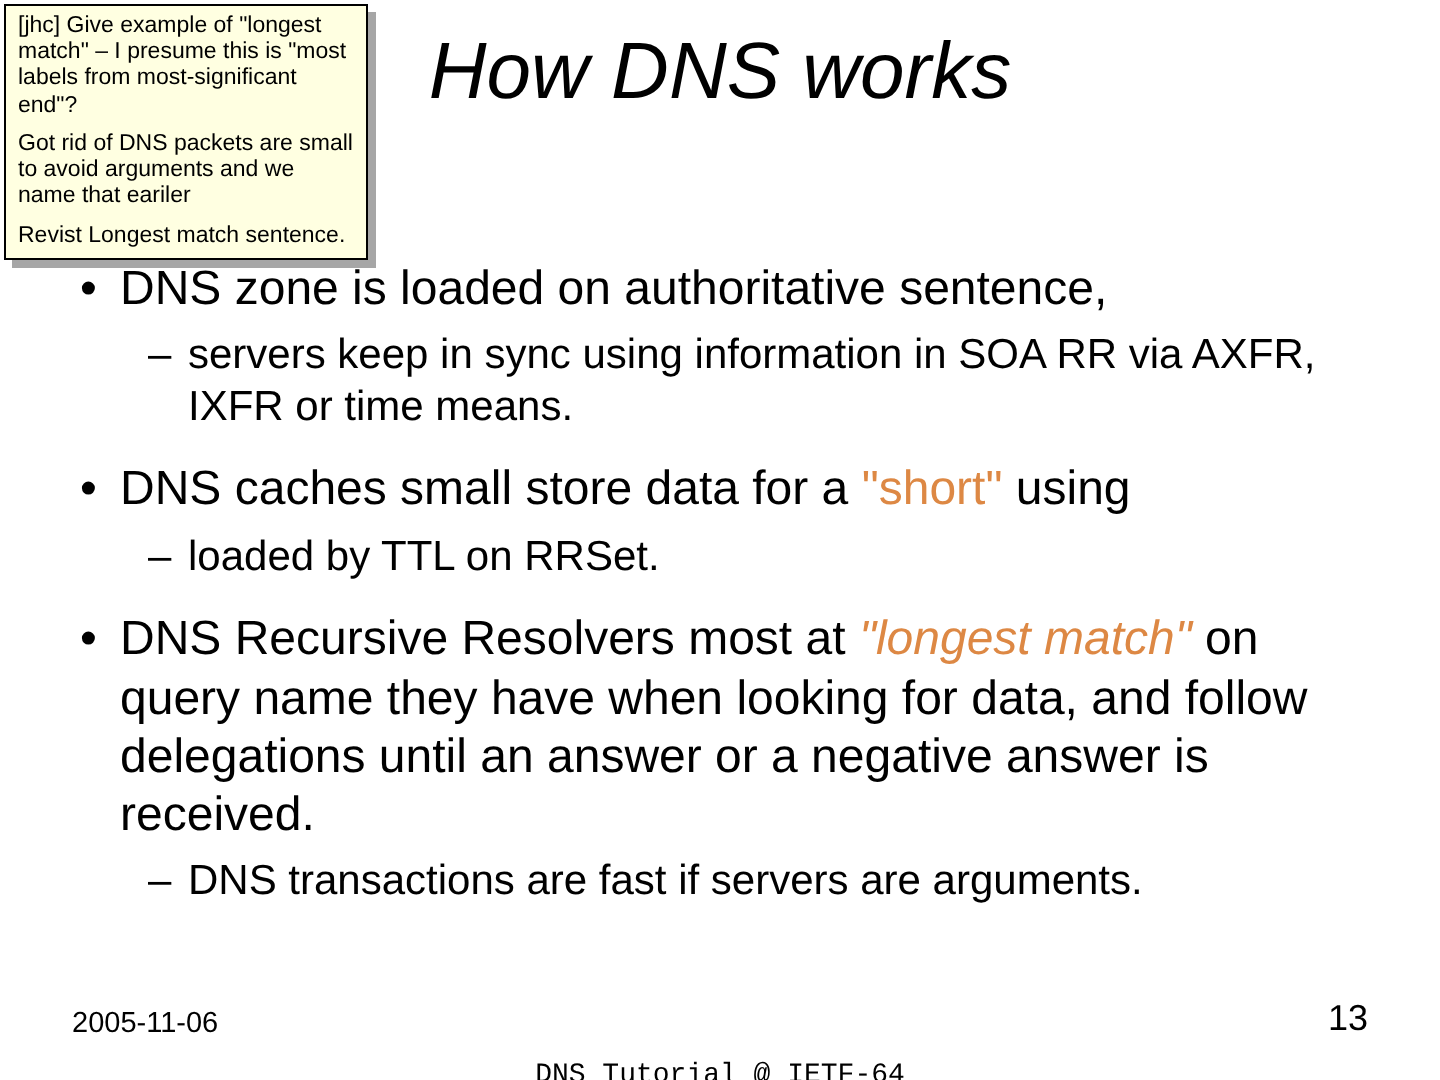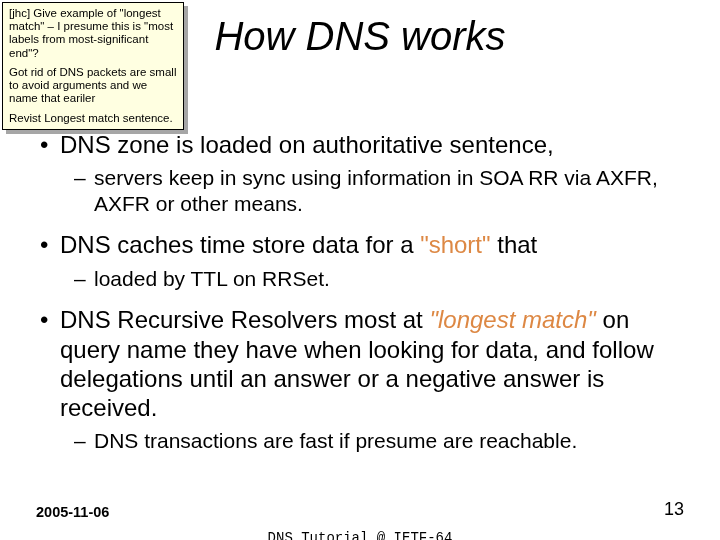--- a/index.html
+++ b/index.html
@@ -15,21 +15,21 @@
   .em { font-style: italic; }
   .comment-box {
     position: absolute; top: 2px; left: 2px; width: 182px;
     background: #ffffe1; border: 1px solid #000;
     box-shadow: 4px 4px 0 rgba(0,0,0,0.35);
     padding: 4px 6px; font-size: 11.5px; line-height: 1.15;
   }
   .comment-box p { margin-bottom: 6px; }
   .comment-box p:last-child { margin-bottom: 0; }
   .footer { position: absolute; bottom: 10px; left: 0; width: 720px; font-size: 14.5px; }
-  .footer-left { position: absolute; left: 36px; bottom: 10px; font-weight: bold; }
+  .footer-left { position: absolute; left: 36px; bottom: 10px; }
   .footer-center { position: absolute; left: 0; width: 720px; text-align: center; font-family: "Courier New", monospace; font-size: 14px; line-height: 1.2; }
   .footer-right { position: absolute; right: 36px; bottom: 10px; font-size: 18px; }
 </style>
 </head>
 <body>
 
 <div class="slide">
 
   <div class="title">How DNS works</div>
 
@@ -40,39 +40,39 @@
   </div>
 
   <div class="content">
 
     <div class="bullet">
       <span class="dot">•</span>
       <span>DNS zone is loaded on authoritative sentence,</span>
     </div>
     <div class="sub">
       <span class="dash">–</span>
-      <span>servers keep in sync using information in SOA RR via AXFR, AXFR or other means.</span>
+      <span>servers keep in sync using information in SOA RR via AXFR, IXFR or time means.</span>
     </div>
 
     <div class="bullet">
       <span class="dot">•</span>
-      <span>DNS caches time store data for a </span><span class="hl">"short"</span><span> that</span>
+      <span>DNS caches small store data for a </span><span class="hl">"short"</span><span> using</span>
     </div>
     <div class="sub">
       <span class="dash">–</span>
       <span>loaded by TTL on RRSet.</span>
     </div>
 
     <div class="bullet">
       <span class="dot">•</span>
       <span>DNS Recursive Resolvers most at </span><span class="hl em">"longest match"</span><span> on query name they have when looking for data, and follow delegations until an answer or a negative answer is received.</span>
     </div>
     <div class="sub">
       <span class="dash">–</span>
-      <span>DNS transactions are fast if presume are reachable.</span>
+      <span>DNS transactions are fast if servers are arguments.</span>
     </div>
 
   </div>
 
   <div class="footer">
     <div class="footer-left">2005-11-06</div>
     <div class="footer-center">
       <span>DNS Tutorial @ IETF-64</span><br>
       
     </div>

